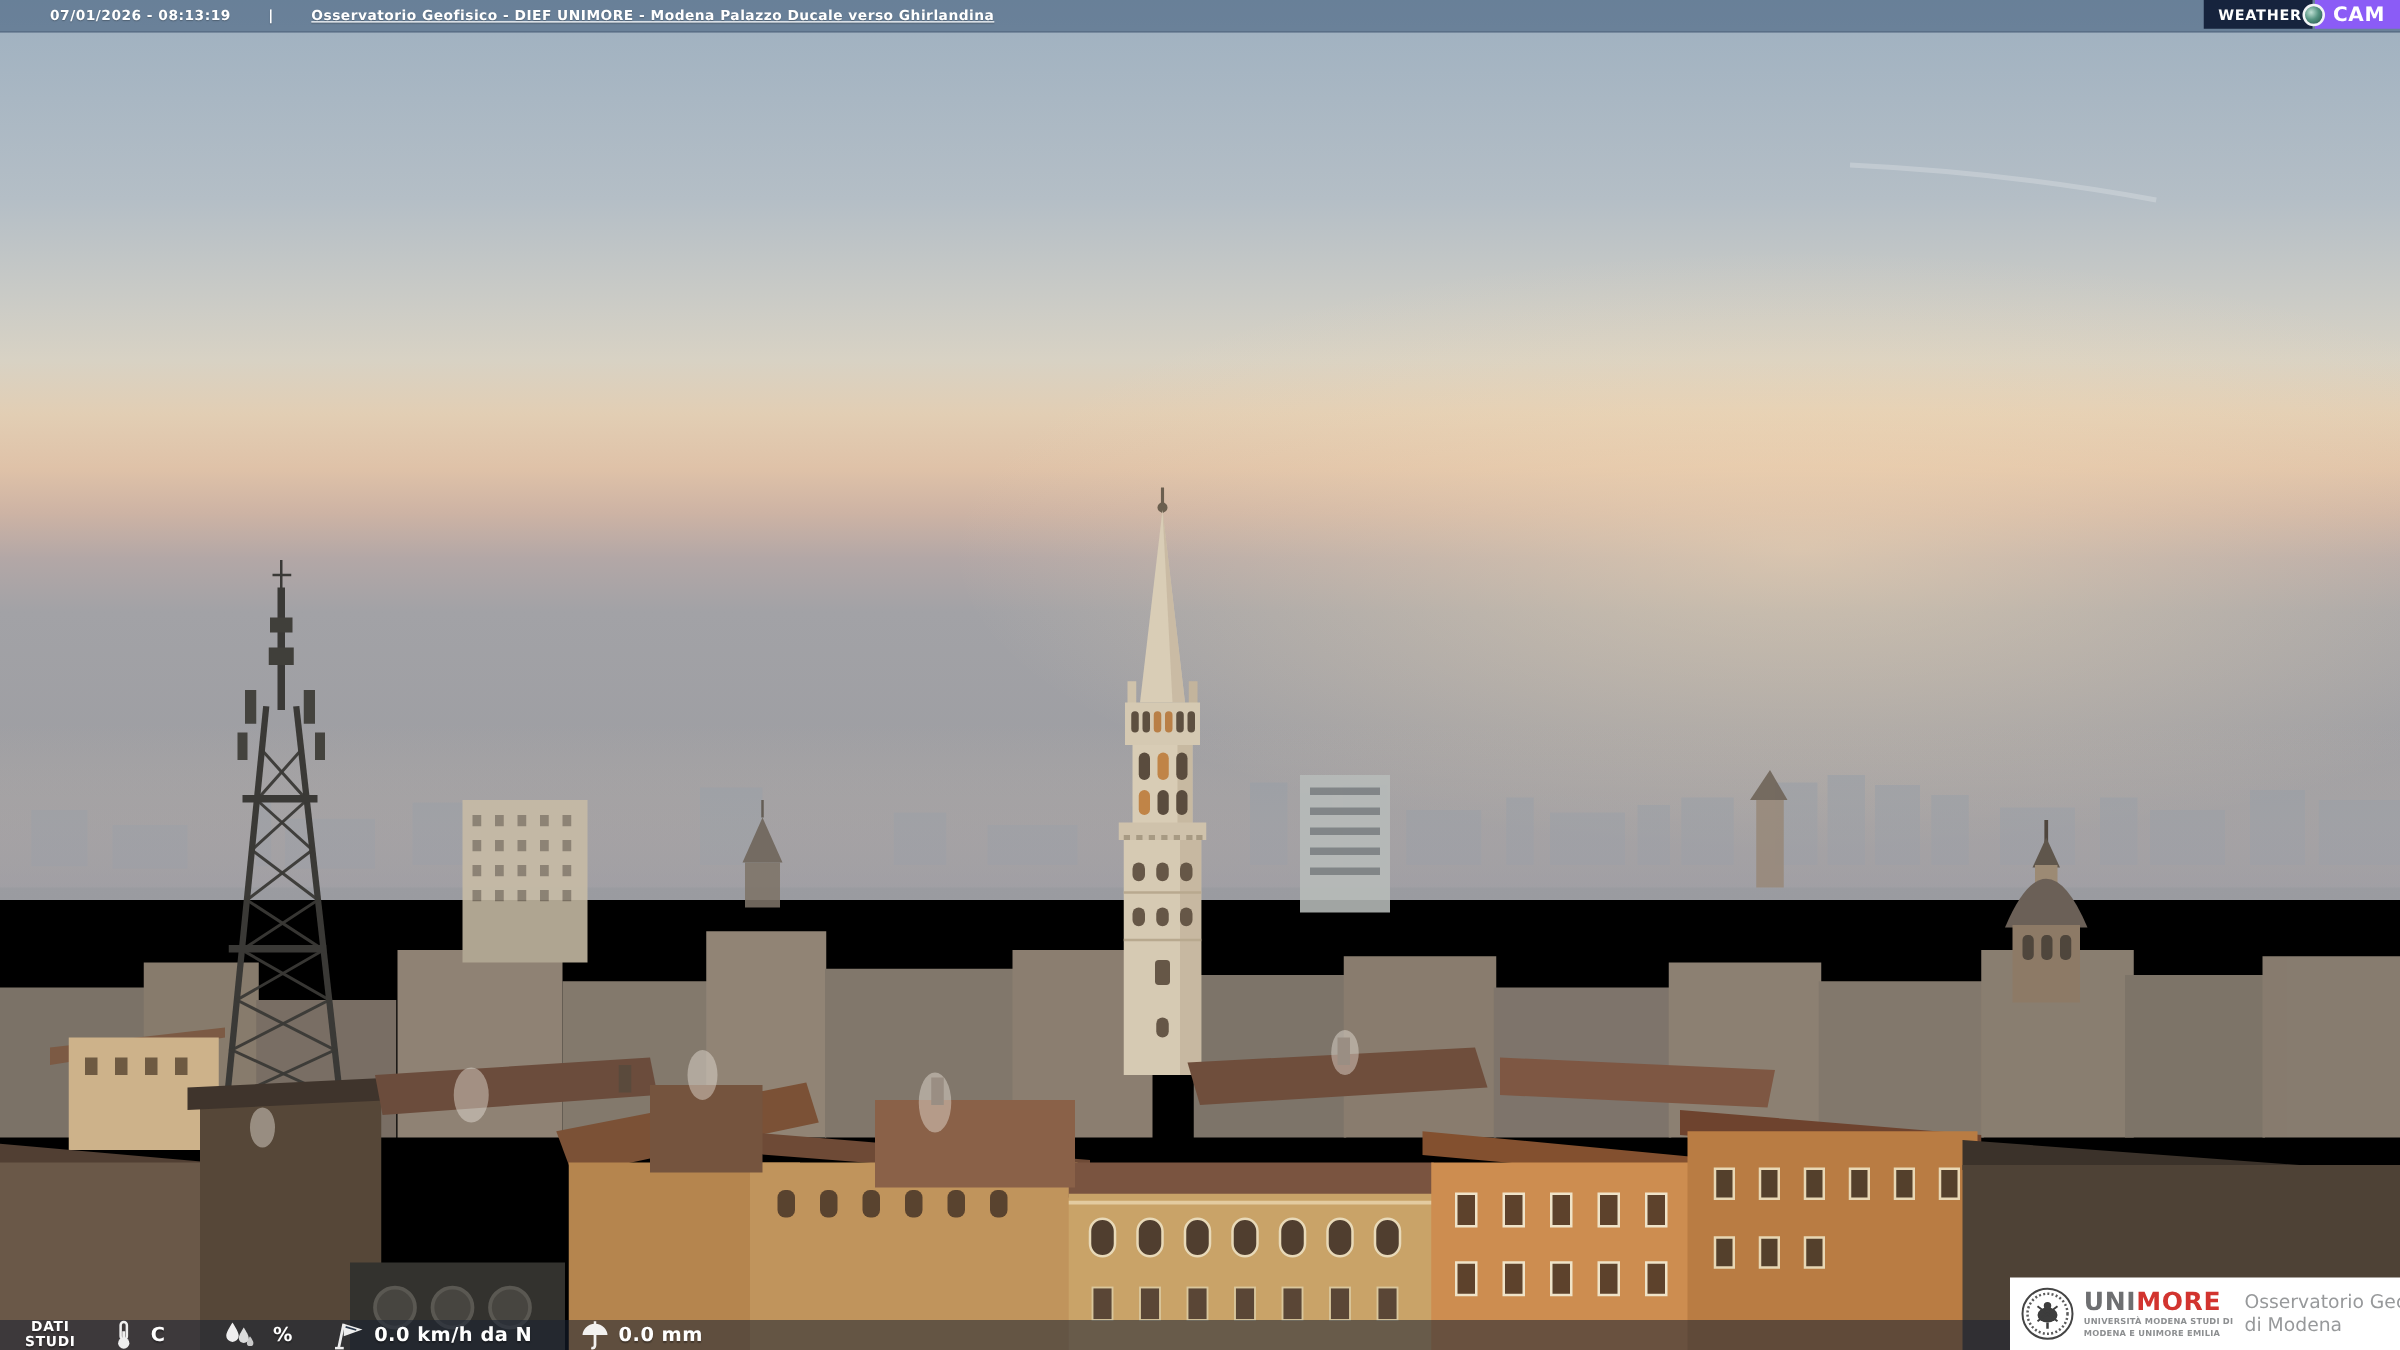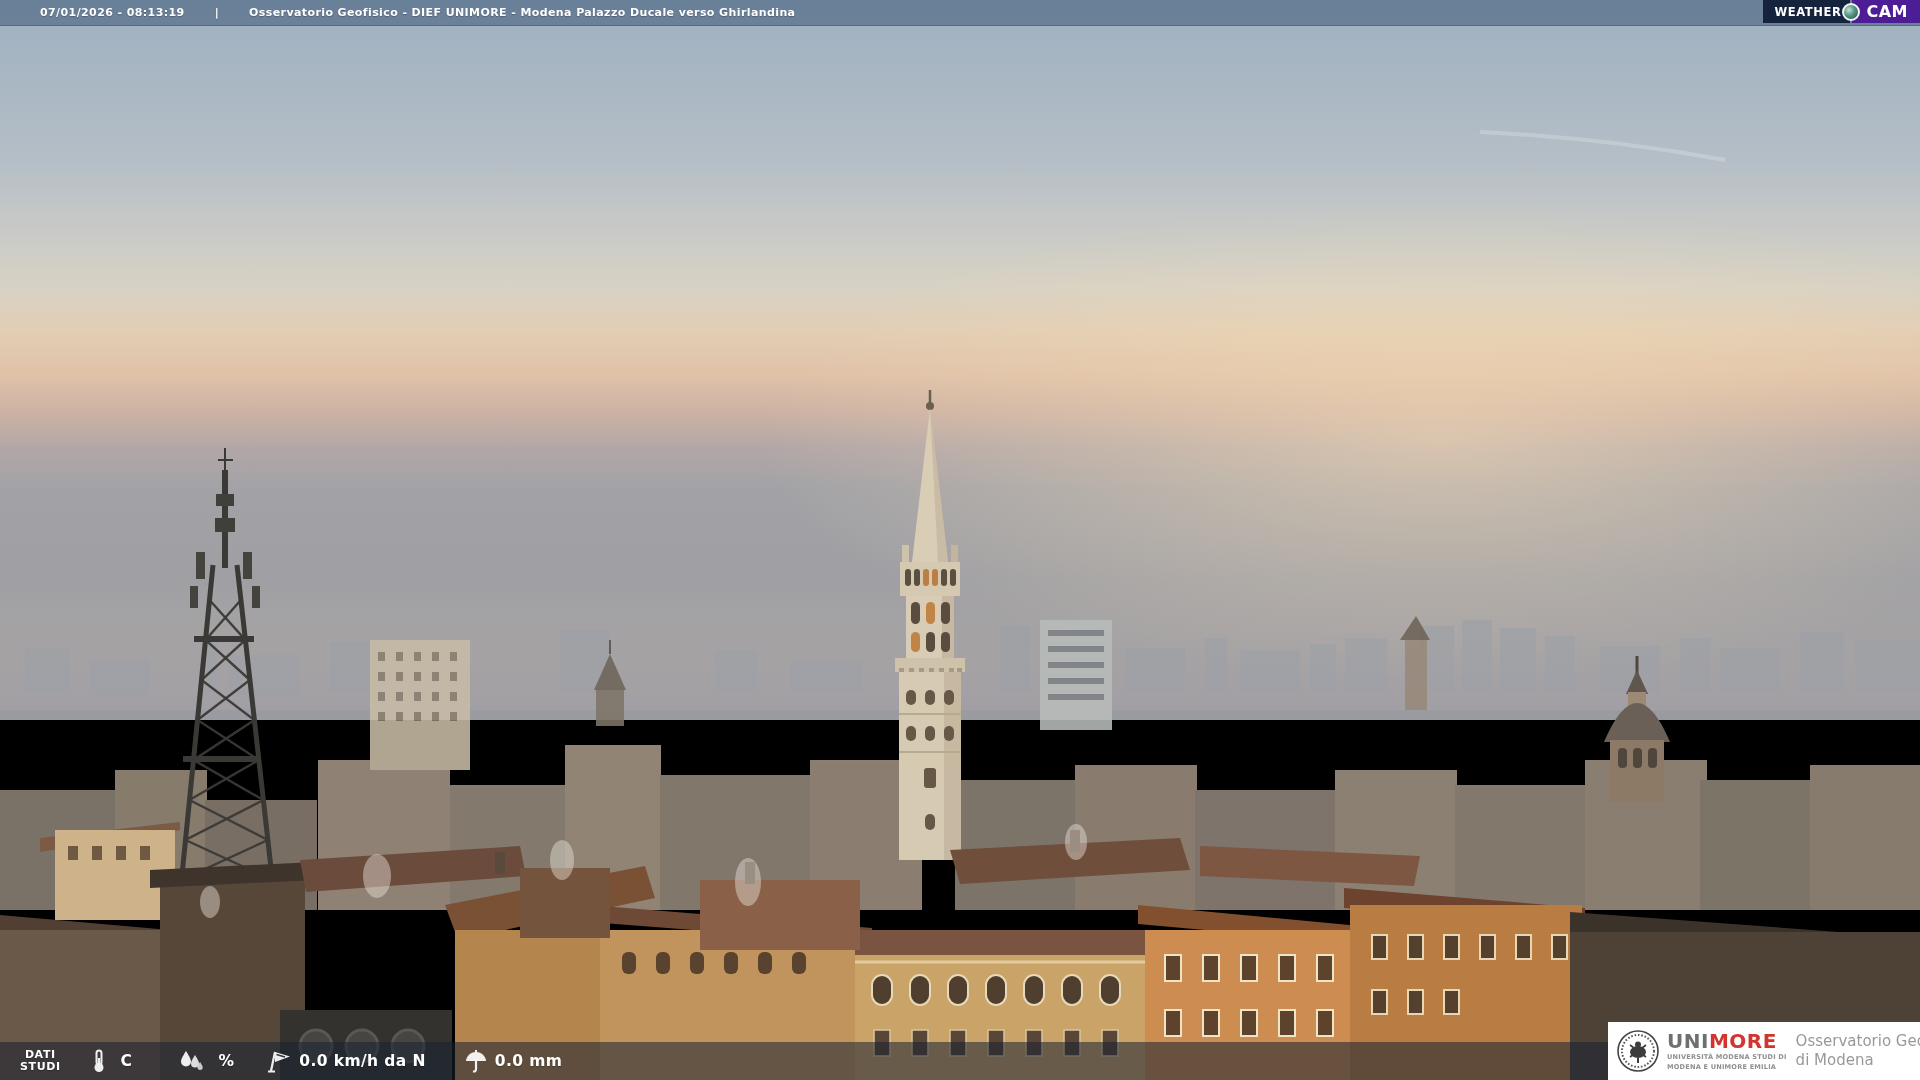--- a/index.html
+++ b/index.html
@@ -15,43 +15,43 @@
   .topbar{
     position:absolute;top:0;left:0;right:0;height:25px;
     background:rgba(47,76,108,.48);
     border-bottom:1px solid rgba(20,35,55,.25);
     display:flex;align-items:center;
     color:#fff;font-weight:bold;font-size:11px;letter-spacing:.4px;
     text-shadow:0 1px 1px rgba(0,0,0,.25);
   }
   .topbar .timestamp{margin-left:40px;white-space:nowrap;}
   .topbar .sep{margin:0 30px;font-weight:bold;}
-  .topbar .cam-title{white-space:nowrap;}
+  .topbar .cam-title{white-space:nowrap;text-decoration:underline;}
 
   .wcam-logo{
     position:absolute;top:0;right:0;height:23px;display:flex;align-items:stretch;
     z-index:5;cursor:pointer;justify-content:flex-end;
   }
   .wcam-left{
     background:#16233d;color:#fff;display:flex;align-items:center;
     padding:0 9px 0 12px;font-size:11.5px;font-weight:bold;letter-spacing:.6px;
   }
   .wcam-dot{
     width:14px;height:14px;border-radius:50%;align-self:center;
     background:radial-gradient(circle at 35% 35%, #bfe0d4 0%, #569482 45%, #1f4d41 100%);
     border:2px solid #f2f4f6;margin:0 -8px;z-index:2;
   }
   .wcam-right{
-    background:#4c1d95;color:#fff;display:flex;align-items:center;
+    background:#8b5cf6;color:#fff;display:flex;align-items:center;
     padding:0 12px 0 14px;font-size:16px;font-weight:bold;letter-spacing:.5px;
   }
 
   
   .bottombar{
-    position:absolute;left:0;right:0;bottom:0;height:38px;
+    position:absolute;left:0;right:0;bottom:0;height:24px;
     background:rgba(23,33,49,.55);
     display:flex;align-items:center;
     color:#fff;font-weight:bold;font-size:15.5px;letter-spacing:.4px;
     text-shadow:0 1px 1px rgba(0,0,0,.3);
   }
   .meteo-label{
     margin-left:20px;font-size:11px;line-height:12px;text-align:center;
     letter-spacing:.6px;white-space:nowrap;
   }
   .wicon{display:inline-block;vertical-align:middle;opacity:.92;}

